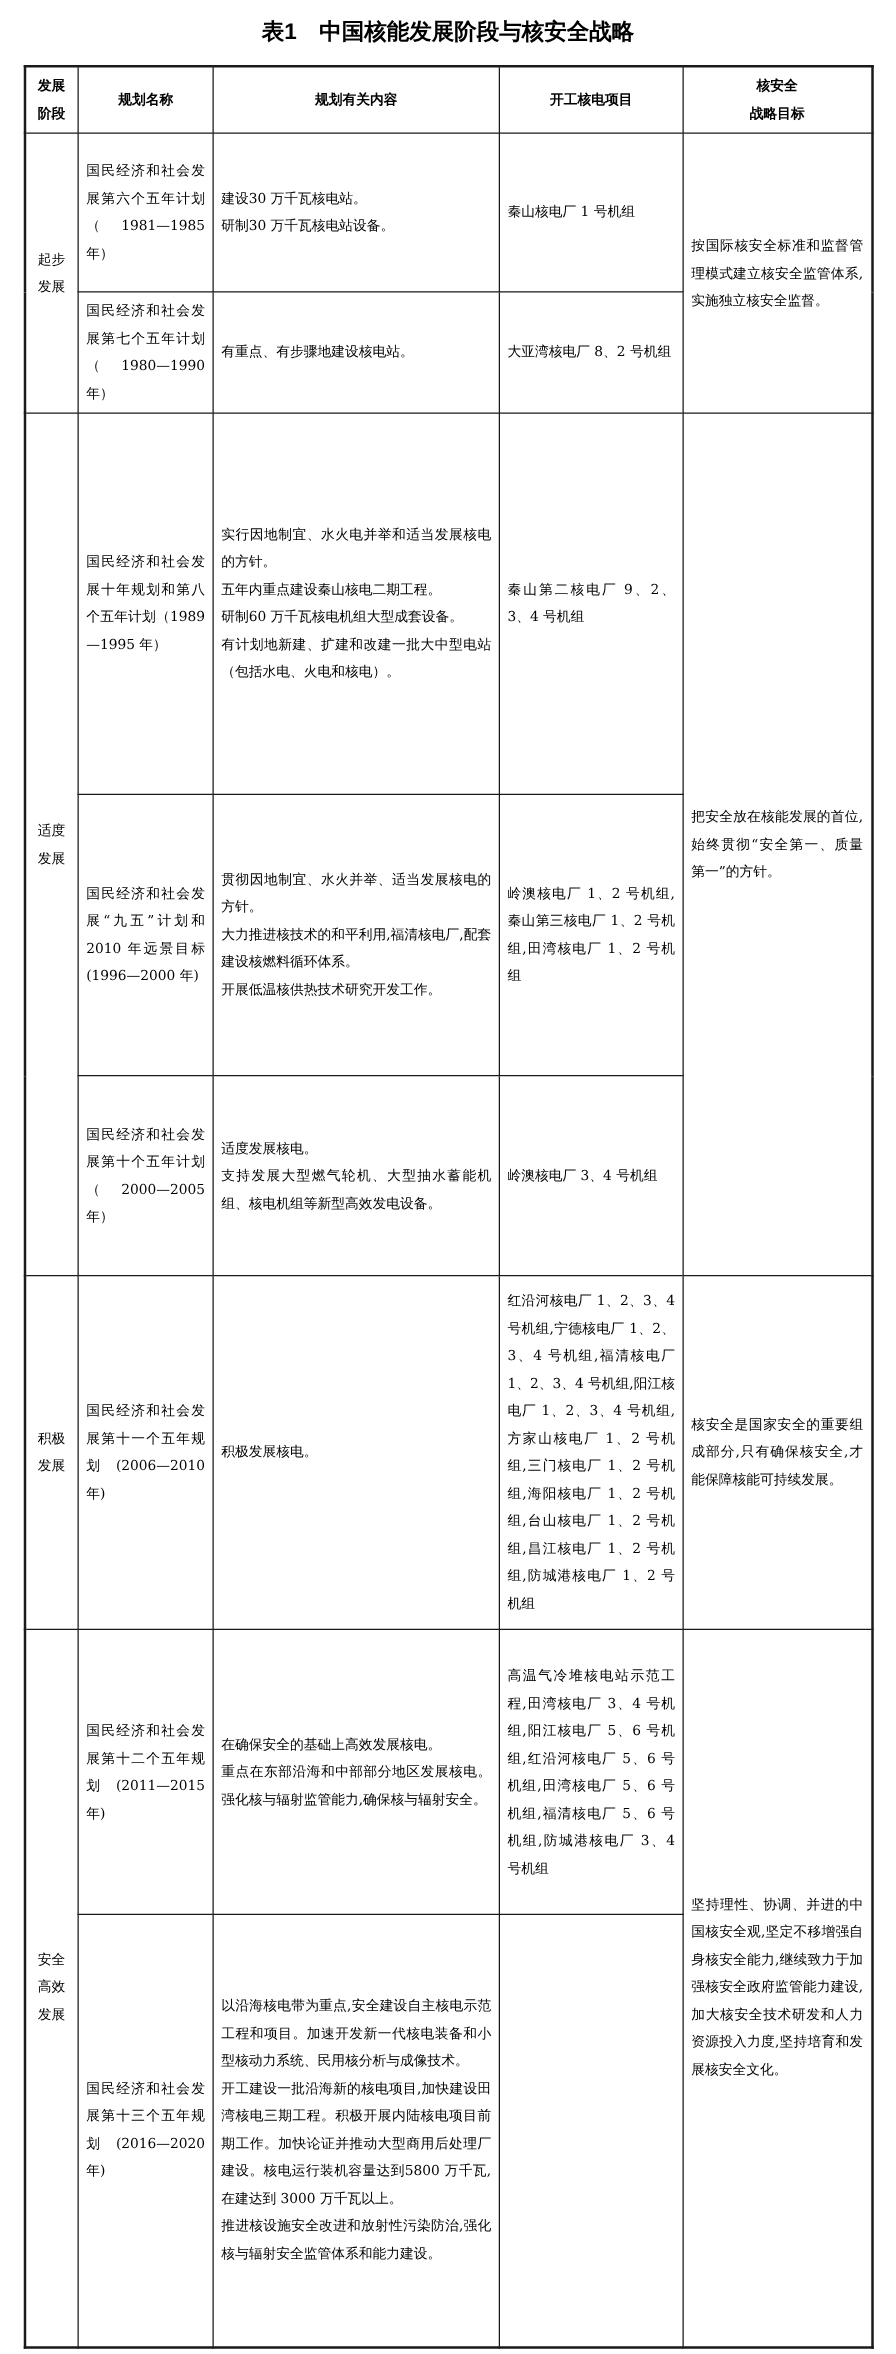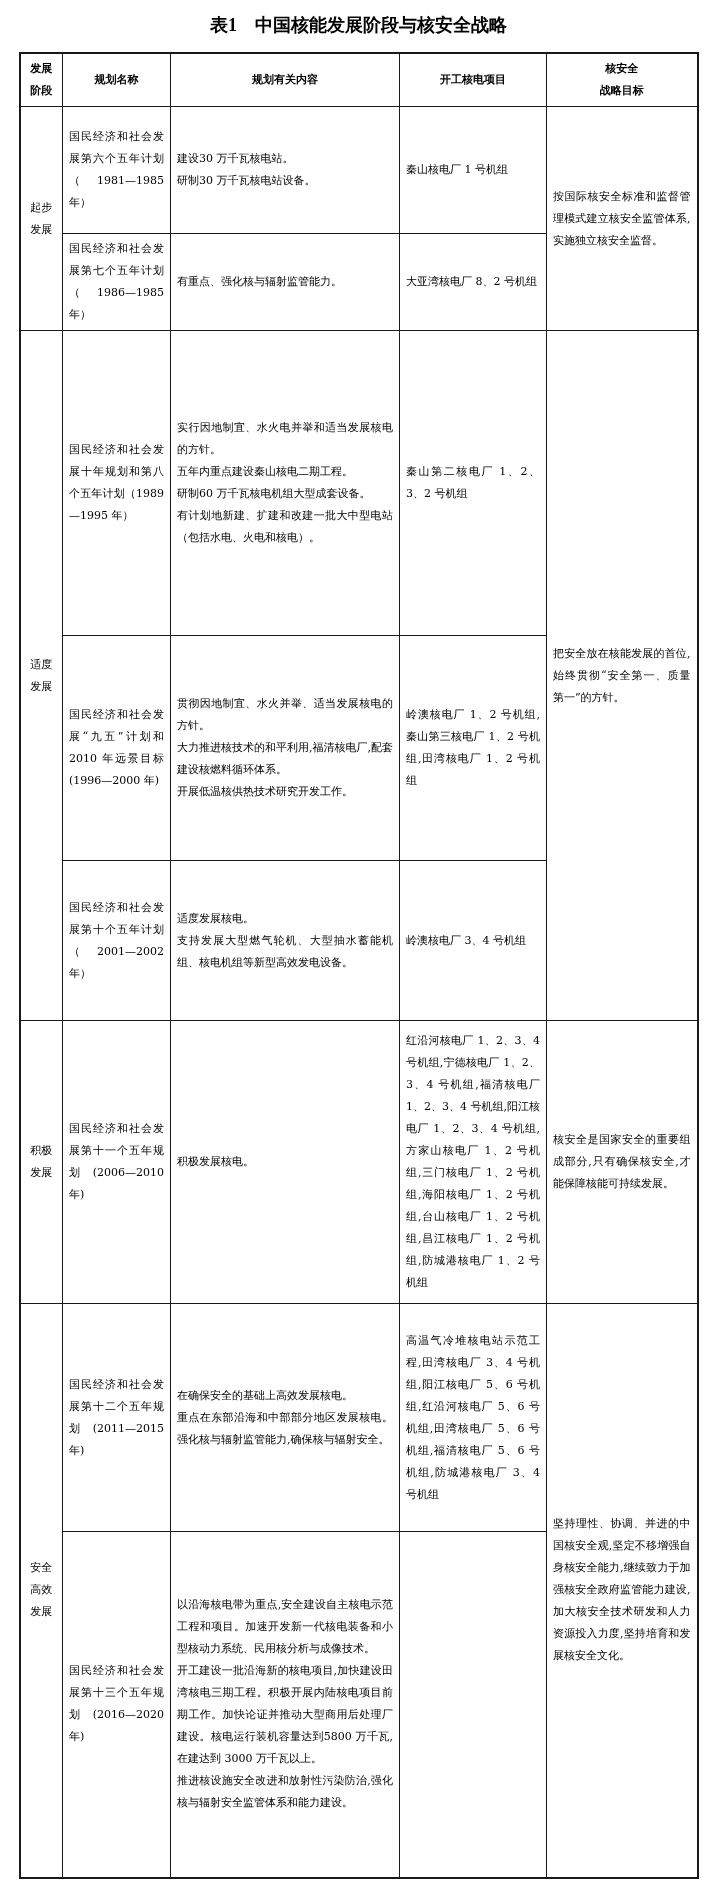--- a/index.html
+++ b/index.html
@@ -1,20 +1,20 @@
 <!DOCTYPE html>
 <html><head>
 <meta charset="utf-8">
 <style>
   html,body{margin:0;padding:0;background:#ffffff;color:#000;}
   body{width:717px;height:1883px;font-family:"DejaVu Serif","Liberation Serif",serif;}
   .page{padding-top:13px;}
   .doc-title{
     width:678px;margin:0 auto 15px auto;text-align:center;
-    font-family:Liberation Serif, serif;
+    font-family:Liberation Sans, sans-serif;
     font-weight:bold;font-size:18px;line-height:24px;white-space:pre;
   }
   table.grid{
     table-layout:fixed;border-collapse:collapse;margin:0 auto;width:678px;
     border:2px solid #1a1a1a;
   }
   table.grid td,table.grid th{
     border:1px solid #1a1a1a;
     font-size:11px;line-height:22px;
     padding:4px 6px;vertical-align:middle;
@@ -76,45 +76,45 @@
     <tr style="height:127px">
       <td class="stage" rowspan="2">起步
 发展</td>
       <td class="plan">国民经济和社会发展第六个五年计划（1981—1985 年）</td>
       <td class="content">建设30 万千瓦核电站。
 研制30 万千瓦核电站设备。</td>
       <td class="projects">秦山核电厂 1 号机组</td>
       <td class="strategy" rowspan="2">按国际核安全标准和监督管理模式建立核安全监管体系,实施独立核安全监督。</td>
     </tr>
     <tr style="height:83px">
-      <td class="plan">国民经济和社会发展第七个五年计划（1986—1985 年）</td>
-      <td class="content">有重点、强化核与辐射监管能力。</td>
+      <td class="plan">国民经济和社会发展第七个五年计划（1980—1990 年）</td>
+      <td class="content">有重点、有步骤地建设核电站。</td>
       <td class="projects">大亚湾核电厂 8、2 号机组</td>
     </tr>
 
     <tr style="height:305px">
       <td class="stage" rowspan="3">适度
 发展</td>
       <td class="plan">国民经济和社会发展十年规划和第八个五年计划（1989—1995 年）</td>
       <td class="content">实行因地制宜、水火电并举和适当发展核电的方针。
 五年内重点建设秦山核电二期工程。
 研制60 万千瓦核电机组大型成套设备。
 有计划地新建、扩建和改建一批大中型电站（包括水电、火电和核电）。</td>
-      <td class="projects">秦山第二核电厂 1、2、3、2 号机组</td>
+      <td class="projects">秦山第二核电厂 9、2、3、4 号机组</td>
       <td class="strategy" rowspan="3">把安全放在核能发展的首位,始终贯彻“安全第一、质量第一”的方针。</td>
     </tr>
     <tr style="height:225px">
       <td class="plan">国民经济和社会发展“九五”计划和2010 年远景目标(1996—2000 年)</td>
       <td class="content">贯彻因地制宜、水火并举、适当发展核电的方针。
 大力推进核技术的和平利用,福清核电厂,配套建设核燃料循环体系。
 开展低温核供热技术研究开发工作。</td>
       <td class="projects">岭澳核电厂 1、2 号机组,秦山第三核电厂 1、2 号机组,田湾核电厂 1、2 号机组</td>
     </tr>
     <tr style="height:160px">
-      <td class="plan">国民经济和社会发展第十个五年计划（2001—2002 年）</td>
+      <td class="plan">国民经济和社会发展第十个五年计划（2000—2005 年）</td>
       <td class="content">适度发展核电。
 支持发展大型燃气轮机、大型抽水蓄能机组、核电机组等新型高效发电设备。</td>
       <td class="projects">岭澳核电厂 3、4 号机组</td>
     </tr>
 
     <tr style="height:283px">
       <td class="stage">积极
 发展</td>
       <td class="plan">国民经济和社会发展第十一个五年规划(2006—2010 年)</td>
       <td class="content">积极发展核电。</td>

